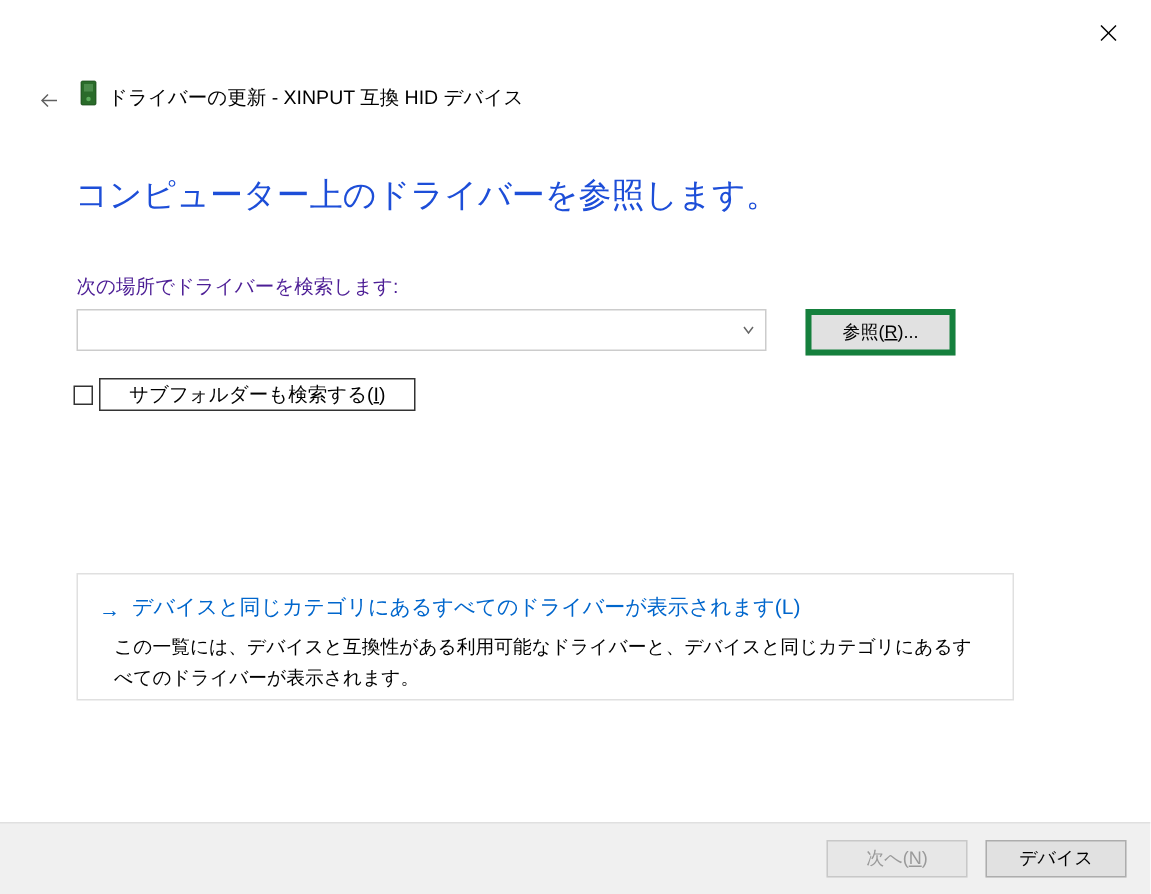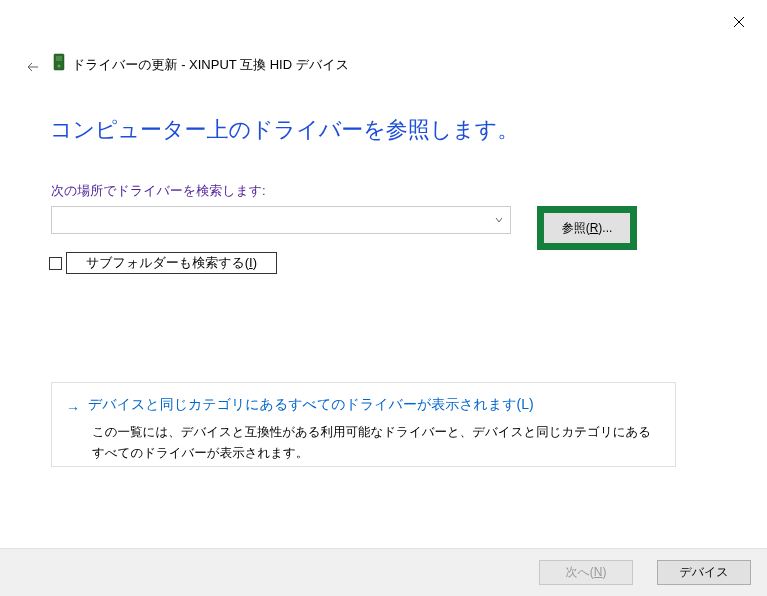--- a/index.html
+++ b/index.html
@@ -56,23 +56,23 @@
     display: flex; align-items: center;
     padding: 0 6px;
   }
   .path-combo .chev {
     margin-left: auto; color: #666;
     display: flex; align-items: center;
   }
   .path-combo .chev svg { width: 10px; height: 10px; }
   .browse-btn {
     position: absolute; top: 206px; left: 537px;
-    width: 100px; height: 44px;
+    width: 100px; height: 31px;
     background: #e1e1e1;
-    border: 7px solid #15803d;
+    border: 4px solid #15803d;
     font-size: 12px;
     font-family: inherit;
     cursor: pointer;
     text-align: center;
   }
   .subfolder-row {
     position: absolute; top: 252px; left: 49px;
     display: flex; align-items: center;
   }
   .subfolder-check {
@@ -101,33 +101,34 @@
     color: #0066cc;
     margin-right: 8px;
     font-size: 14px;
     line-height: 20px;
   }
   .option-title {
     color: #0066cc;
     font-size: 14px;
   }
   .option-desc {
-    margin-left: 26px; margin-top: 6px;
+    margin-left: 10px; margin-top: 6px;
     font-size: 12.5px;
     color: #000;
     line-height: 1.7;
+    font-family: Liberation Mono, monospace;
   }
   .button-bar {
     position: absolute; left: 0; bottom: 0;
     width: 767px; height: 48px;
     background: #f0f0f0;
     border-top: 1px solid #e0e0e0;
     display: flex; align-items: center; justify-content: flex-end;
     padding-right: 16px;
-    gap: 24px;
+    gap: 12px;
   }
   .bar-btn {
     width: 94px; height: 25px;
     background: #e1e1e1;
     border: 1px solid #adadad;
     font-size: 12px;
     font-family: inherit;
     cursor: pointer;
   }
   .bar-btn.disabled {

